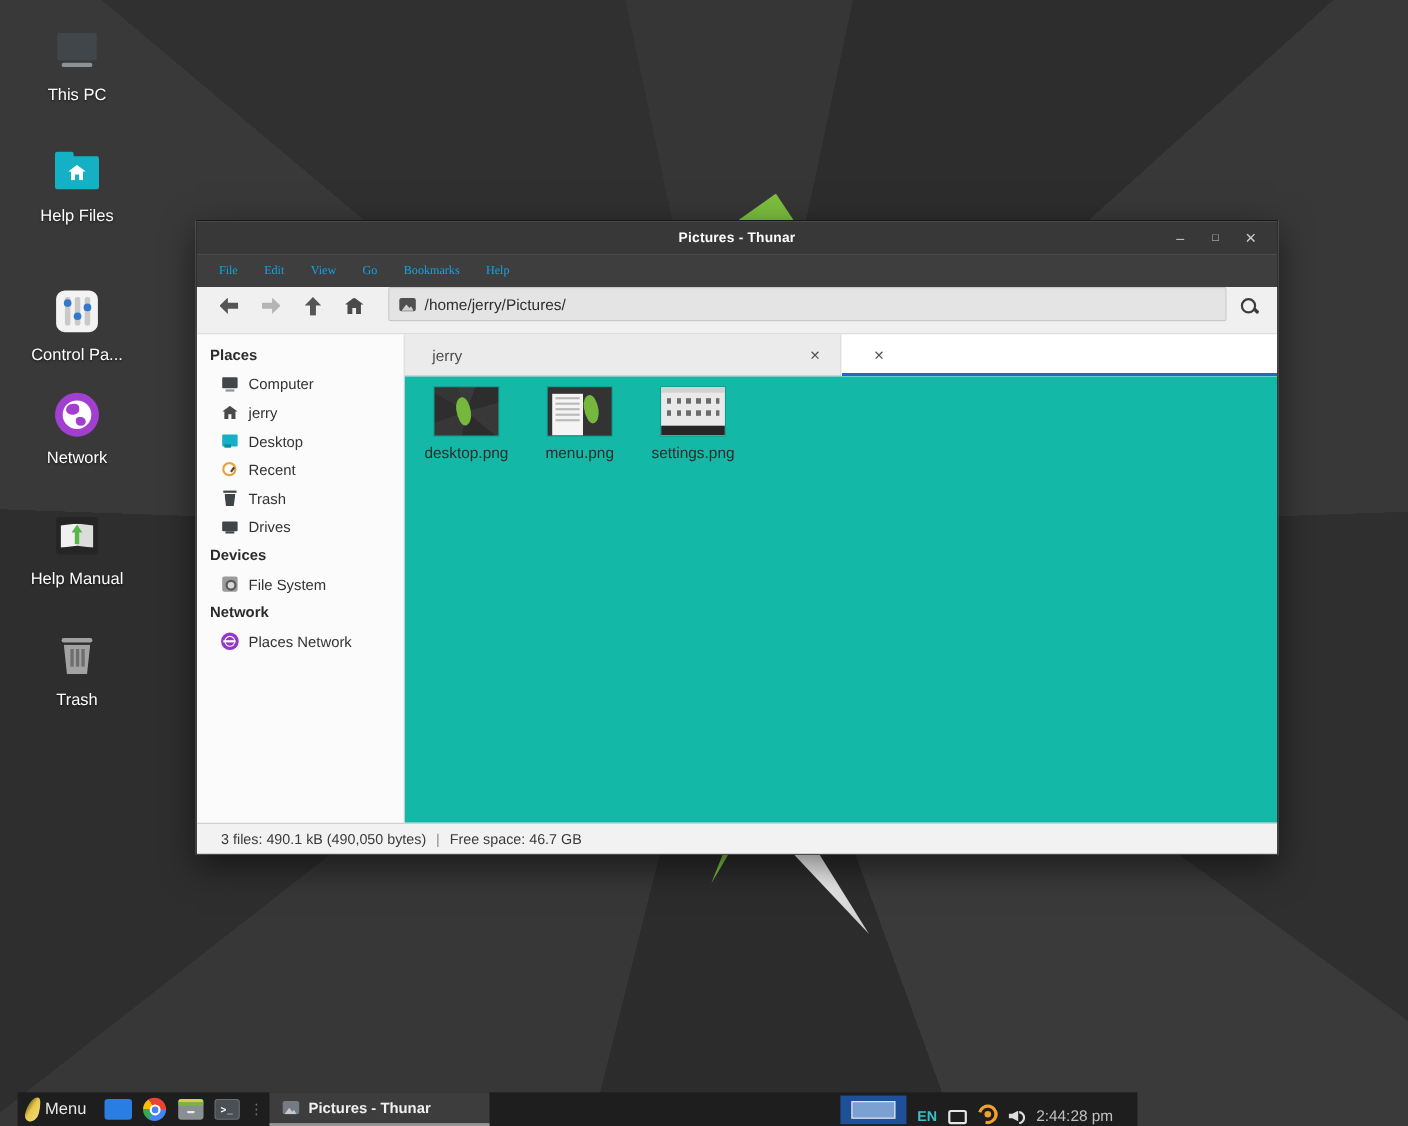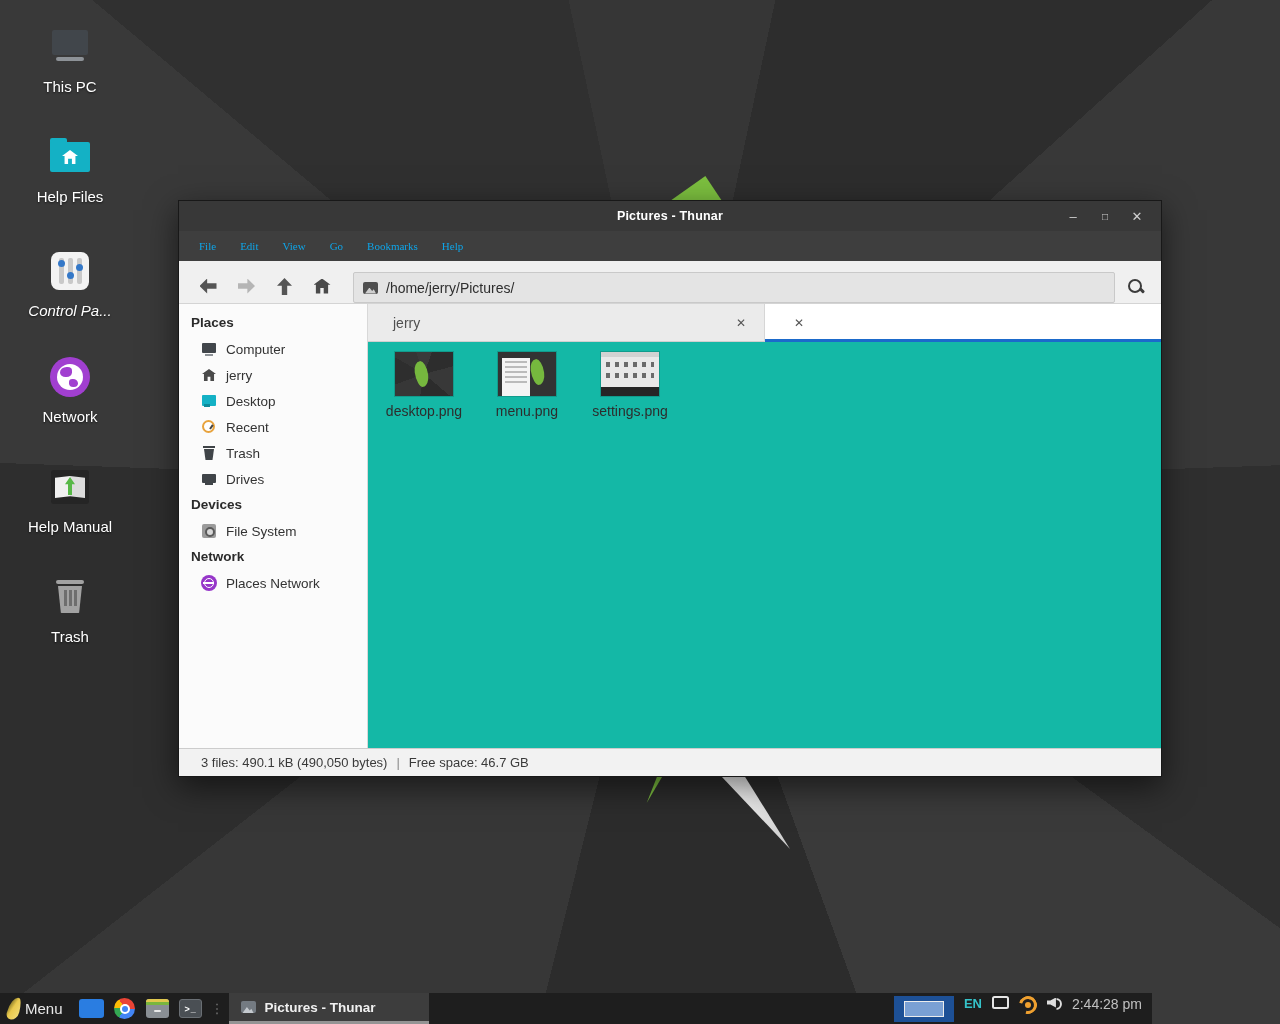--- a/index.html
+++ b/index.html
@@ -64,21 +64,21 @@
     box-shadow:0 10px 30px rgba(0,0,0,.55); border:1px solid #181818; display:flex; flex-direction:column; background:#fff; }
   .titlebar { height:30px; background:#383838; position:relative; display:flex; align-items:center; justify-content:center; flex:0 0 auto; }
   .titlebar .title { color:#fff; font-weight:bold; font-size:12.5px; letter-spacing:.2px; }
   .win-controls { position:absolute; right:8px; top:0; height:30px; display:flex; align-items:center; }
   .win-btn { width:32px; height:30px; display:flex; align-items:center; justify-content:center; color:#cfcfcf; font-size:13px; cursor:pointer; }
   .win-btn.max { font-size:10px; }
 
   .menubar { height:30px; background:#3e3e3e; display:flex; align-items:center; padding-left:20px; gap:24px; flex:0 0 auto; }
   .menubar .menu-item { color:#0ea5e9; font-size:11px; cursor:pointer;font-family:Liberation Serif, serif; }
 
-  .toolbar { height:43px; background:#f0f0f0; border-bottom:1px solid #d4d4d4; display:flex; align-items:flex-end; padding:0 6px 0 10px; flex:0 0 auto; }
+  .toolbar { height:43px; background:#f0f0f0; border-bottom:1px solid #d4d4d4; display:flex; align-items:flex-start; padding:0 6px 0 10px; flex:0 0 auto; }
   .nav-btn { width:38px; height:34px; display:flex; align-items:center; justify-content:center; cursor:pointer; }
   .arrow { width:17px; height:15px; background:#555;
     clip-path:polygon(0 50%, 45% 0, 45% 32%, 100% 32%, 100% 68%, 45% 68%, 45% 100%); }
   .arrow.fwd { transform:scaleX(-1); background:#b5b5b5; }
   .arrow.up { transform:rotate(90deg); }
   .home-glyph { width:17px; height:15px; background:#4a4a4a;
     clip-path:polygon(50% 0, 100% 42%, 86% 42%, 86% 100%, 60% 100%, 60% 64%, 40% 64%, 40% 100%, 14% 100%, 14% 42%, 0 42%); }
   .pathbar { flex:1; height:31px; margin-left:12px; background:#e4e4e4; border:1px solid #c9c9c9; border-radius:2px;
     display:flex; align-items:center; padding-left:9px; gap:8px; }
   .mini-img-icon { width:15px; height:12px; background:#4f4f4f; border-radius:2px; position:relative; overflow:hidden; }
@@ -139,21 +139,21 @@
     background:repeating-linear-gradient(90deg, #6b6b6b 0 4px, transparent 4px 9px); }
   .ts-r1{top:10px;} .ts-r2{top:21px;}
   .thumb-settings .ts-foot { position:absolute; left:0; bottom:0; width:100%; height:9px; background:#262626; }
   .file-label { margin-top:7px; font-size:14px; color:#2d2d2d; }
 
   .statusbar { height:28px; background:#f2f2f2; border-top:1px solid #cccccc; display:flex; align-items:center;
     padding-left:22px; gap:9px; font-size:13px; color:#3a3a3a; flex:0 0 auto; }
   .statusbar .sep { color:#8a8a8a; }
 
   
-  .taskbar { position:absolute; left:0; bottom:0; width:1152px; height:31px; background:#1e1e1e;
+  .taskbar { position:absolute; left:16px; bottom:0; width:1018px; height:31px; background:#1e1e1e;
     display:flex; align-items:center; z-index:5; }
   .feather { width:12px; height:23px; margin:0 5px 0 8px;
     background:linear-gradient(110deg,#8a7a28 18%,#e9c94d 45%,#f2dd7a);
     border-radius:70% 30% 60% 40% / 75% 60% 40% 25%; transform:rotate(14deg); }
   .menu-label { color:#e8e8e8; font-size:15px; margin-right:14px; cursor:pointer; }
   .launcher { width:30px; height:31px; display:flex; align-items:center; justify-content:center; cursor:pointer; margin-right:3px; }
   .lnch-desktop { width:25px; height:19px; background:#2a7de1; border-radius:3px; }
   .lnch-chrome { width:21px; height:21px; border-radius:50%; position:relative;
     background:conic-gradient(from -30deg, #ea4335 0deg 120deg, #4285f4 120deg 240deg, #34a853 240deg 300deg, #fbbc05 300deg 360deg); }
   .lnch-chrome::before { content:""; position:absolute; left:5.5px; top:5.5px; width:10px; height:10px; background:#fff; border-radius:50%; }
@@ -165,21 +165,21 @@
   .lnch-terminal { width:23px; height:19px; background:#4a4f54; border:1px solid #6a6f74; border-radius:3px;
     color:#fff; font-size:9px; font-weight:bold; display:flex; align-items:center; justify-content:center; letter-spacing:1px; }
   .tb-sep { color:#777; font-size:13px; margin:0 5px 0 2px; }
   .task-button { height:31px; width:200px; background:#3d3d3d; border-bottom:3px solid #949494;
     display:flex; align-items:center; gap:9px; padding:0 12px; cursor:pointer; }
   .task-img-icon { width:15px; height:12px; background:#747b82; border-radius:2px; position:relative; overflow:hidden; flex:0 0 auto; }
   .task-img-icon::after { content:""; position:absolute; left:2px; bottom:0; width:11px; height:6px; background:#c4c9ce;
     clip-path:polygon(0 100%, 40% 0, 65% 60%, 80% 30%, 100% 100%); }
   .task-label { color:#f0f0f0; font-size:13.5px; font-weight:bold; white-space:nowrap; }
 
-  .tray { margin-left:auto; display:flex; align-items:flex-start; gap:10px; padding-right:10px; }
+  .tray { margin-left:auto; display:flex; align-items:flex-end; gap:10px; padding-right:22px; }
   .pager { width:60px; height:26px; background:#1d5096; display:flex; align-items:center; justify-content:center; cursor:pointer; }
   .pager-inner { width:40px; height:16px; background:#7aa0d4; border:1.5px solid #ececec; }
   .kbd-layout { color:#35c3c9; font-weight:bold; font-size:13px; cursor:pointer; }
   .display-ic { width:17px; height:13px; border:2px solid #e6e6e6; border-radius:2.5px; cursor:pointer; }
   .update-ic { width:18px; height:18px; position:relative; cursor:pointer; }
   .update-ic::before { content:""; position:absolute; inset:0; border:3px solid #efa02f; border-radius:50%;
     border-left-color:transparent; transform:rotate(-30deg); }
   .update-ic::after { content:""; position:absolute; left:6px; top:6px; width:6px; height:6px; background:#efa02f; border-radius:50%; }
   .speaker { position:relative; width:15px; height:14px; cursor:pointer; }
   .speaker::before { content:""; position:absolute; left:0; top:2px; width:9px; height:10px; background:#dedede;
@@ -204,21 +204,21 @@
   <div class="label">This PC</div>
 </div>
 <div class="desk-icon" style="top:134px;">
   <div class="glyph">
       <div class="folder-tab"></div>
       <div class="folder-back"></div>
       <div class="folder-home"></div>
     </div>
   <div class="label">Help Files</div>
 </div>
-<div class="desk-icon" style="top:248px;font-style:italic;">
+<div class="desk-icon" style="top:260px;">
   <div class="glyph">
     <div class="cp-card"></div>
     <div class="cp-slider cp-s1">
         <div class="cp-knob cp-k1"></div>
       </div>
     <div class="cp-slider cp-s2">
         <div class="cp-knob cp-k2"></div>
       </div>
     <div class="cp-slider cp-s3">
         <div class="cp-knob cp-k3"></div>

